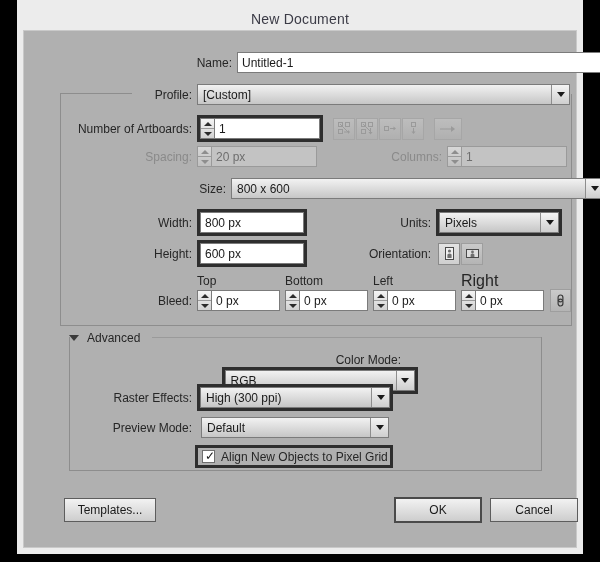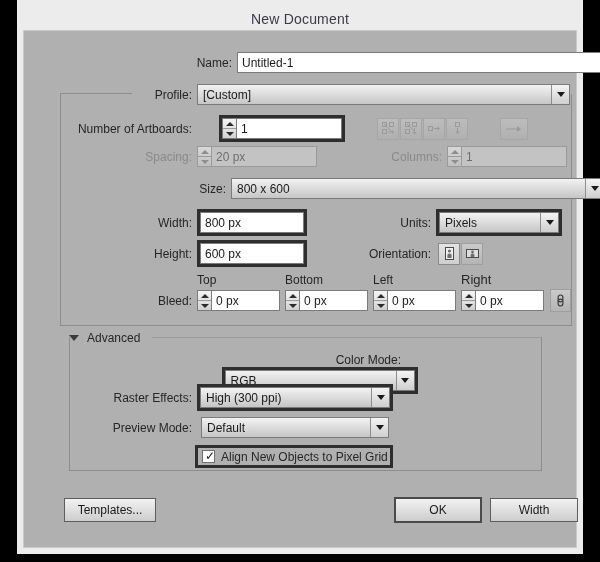--- a/index.html
+++ b/index.html
@@ -157,21 +157,21 @@
       <div class="row" style="left:0; top:53px; width:554px;">
         <div class="lbl" style="width:168px;">Profile:</div>
         <div class="combo" style="margin-left:5px; width:373px;">
           <span>[Custom]</span>
           <span class="arrowbox">
               <span class="tri-down"></span>
             </span>
         </div>
       </div>
 
-      <div class="row" style="left:0; top:84px; width:554px;gap:22px;">
+      <div class="row" style="left:0; top:84px; width:554px;">
         <div class="lbl" style="width:168px;">Number of Artboards:</div>
         <div class="ring" style="margin-left:5px; width:126px; height:27px;">
           <div class="spin" style="height:100%;">
             <div class="stepper">
               <div class="sbtn">
                   <span class="tri-up-s"></span>
                 </div>
               <div class="sbtn">
                   <span class="tri-down-s"></span>
                 </div>
@@ -299,21 +299,21 @@
               </svg>
           </div>
         </div>
       </div>
 
       <div class="row" style="left:0; top:241px; width:554px;">
         <div style="width:173px;"></div>
         <div class="lbl" style="width:88px; text-align:left; font-size:12px;">Top</div>
         <div class="lbl" style="width:88px; text-align:left; font-size:12px;">Bottom</div>
         <div class="lbl" style="width:88px; text-align:left; font-size:12px;">Left</div>
-        <div class="lbl" style="width:88px; text-align:left; font-size:13px;">Right</div>
+        <div class="lbl" style="width:88px; text-align:left; font-size:16px;">Right</div>
       </div>
 
       <div class="row" style="left:0; top:258px; width:554px;">
         <div class="lbl" style="width:168px;">Bleed:</div>
         <div class="spin" style="margin-left:5px; width:83px;">
           <div class="stepper">
             <div class="sbtn">
                 <span class="tri-up-s"></span>
               </div>
             <div class="sbtn">
@@ -408,17 +408,17 @@
         <div style="height:100%; background:#b0b0b0; display:flex; align-items:center; padding-left:4px;">
           <span class="cbox">
             <span class="chk">✓</span>
           </span>
           <span class="lbl" style="margin-left:6px;">Align New Objects to Pixel Grid</span>
         </div>
       </div>
 
       <div class="pbtn" style="position:absolute; left:40px; top:467px; width:92px;">Templates...</div>
       <div class="pbtn default" style="position:absolute; left:370px; top:466px; width:88px; height:26px;">OK</div>
-      <div class="pbtn" style="position:absolute; left:466px; top:467px; width:88px;">Width</div>
+      <div class="pbtn" style="position:absolute; left:466px; top:467px; width:88px;">Cancel</div>
 
     </div>
   </div>
 </div>
 
 </body></html>

